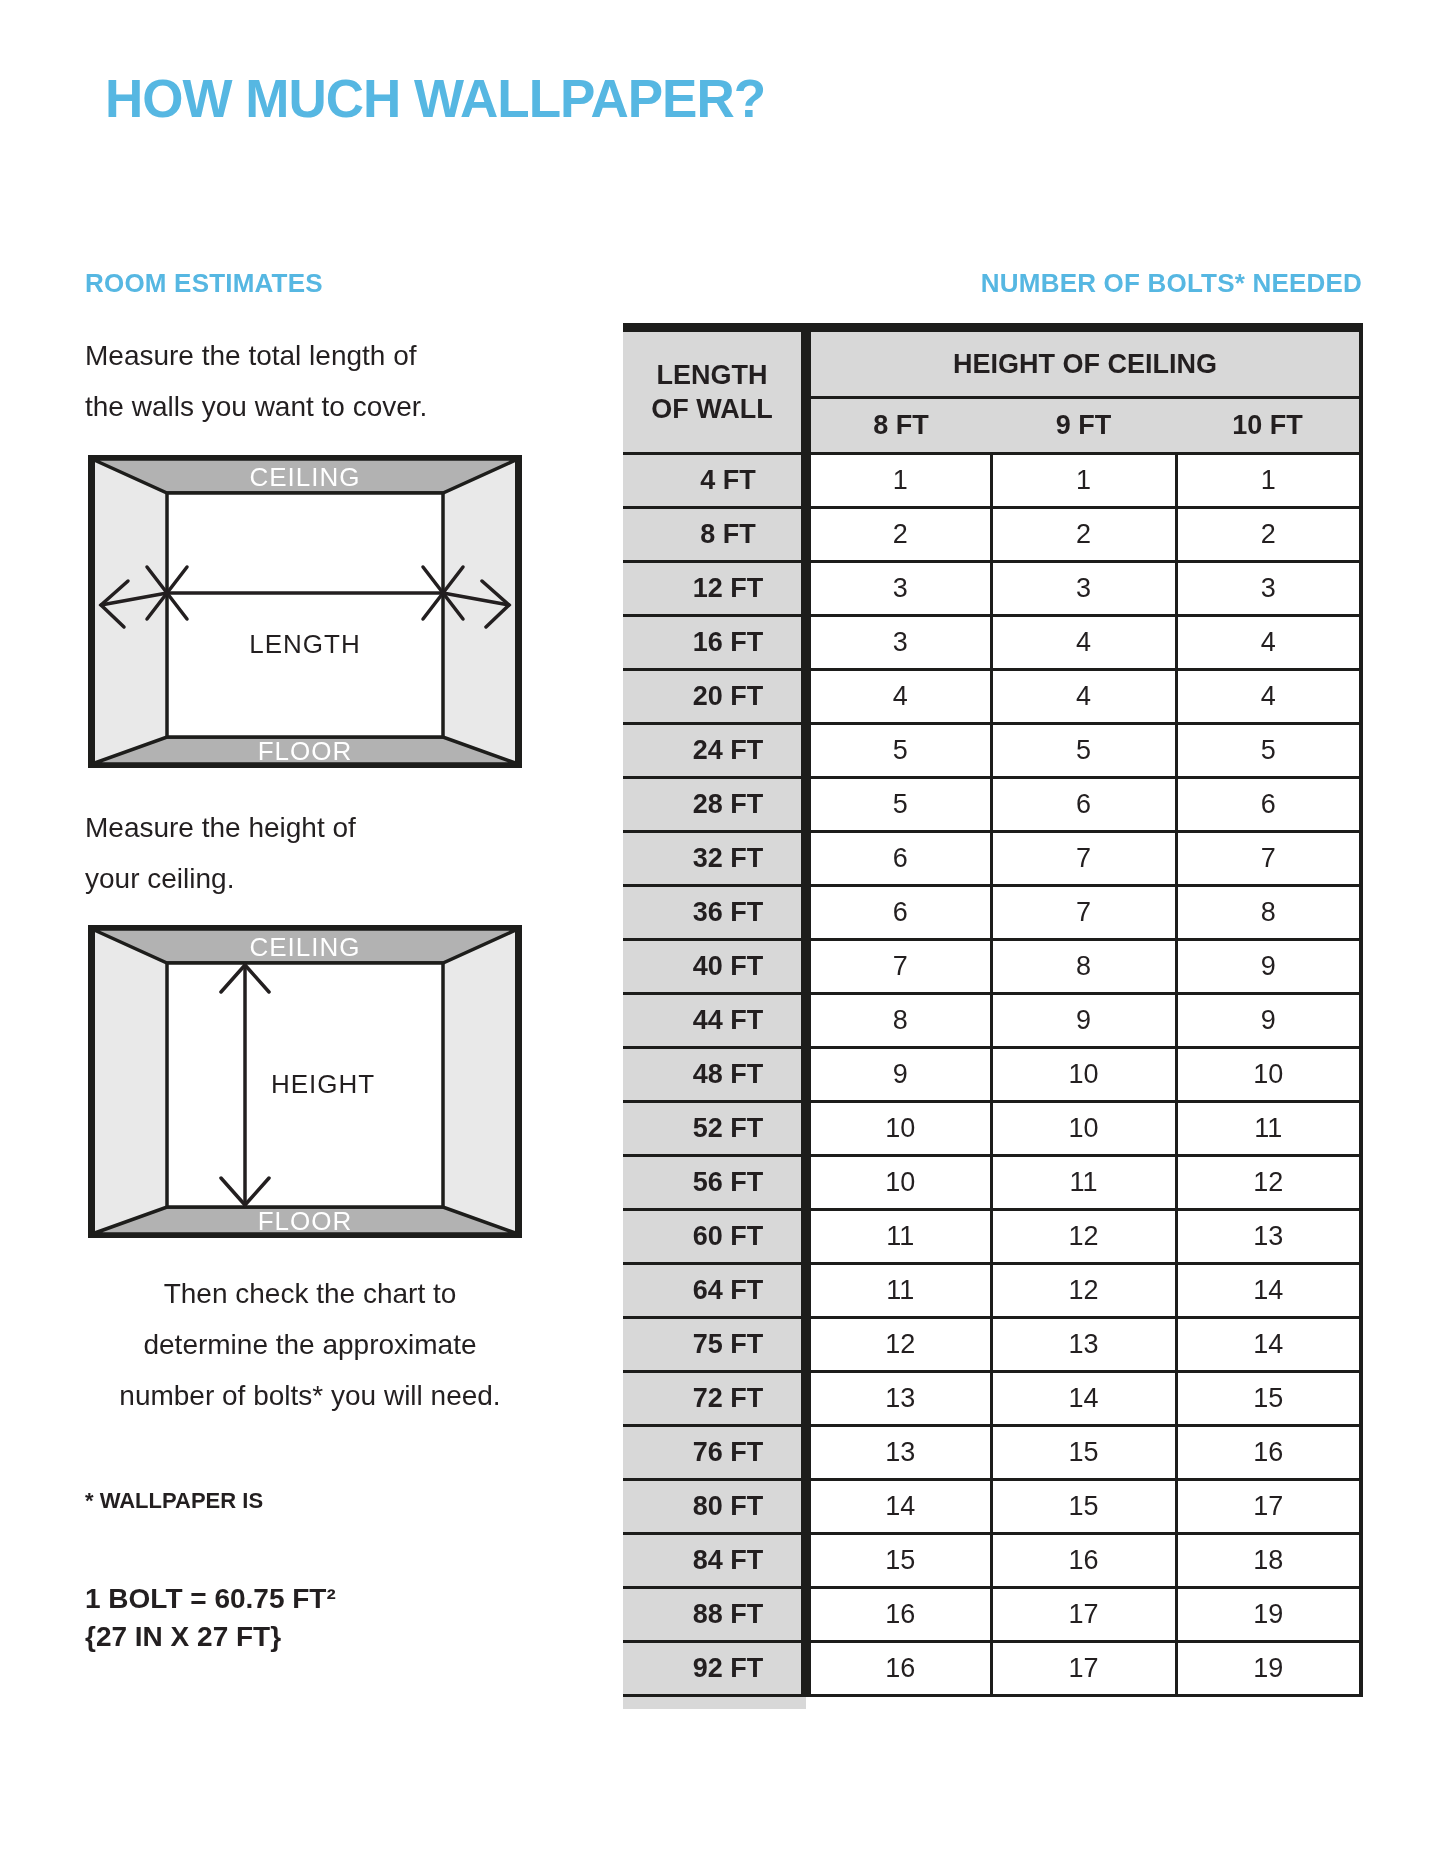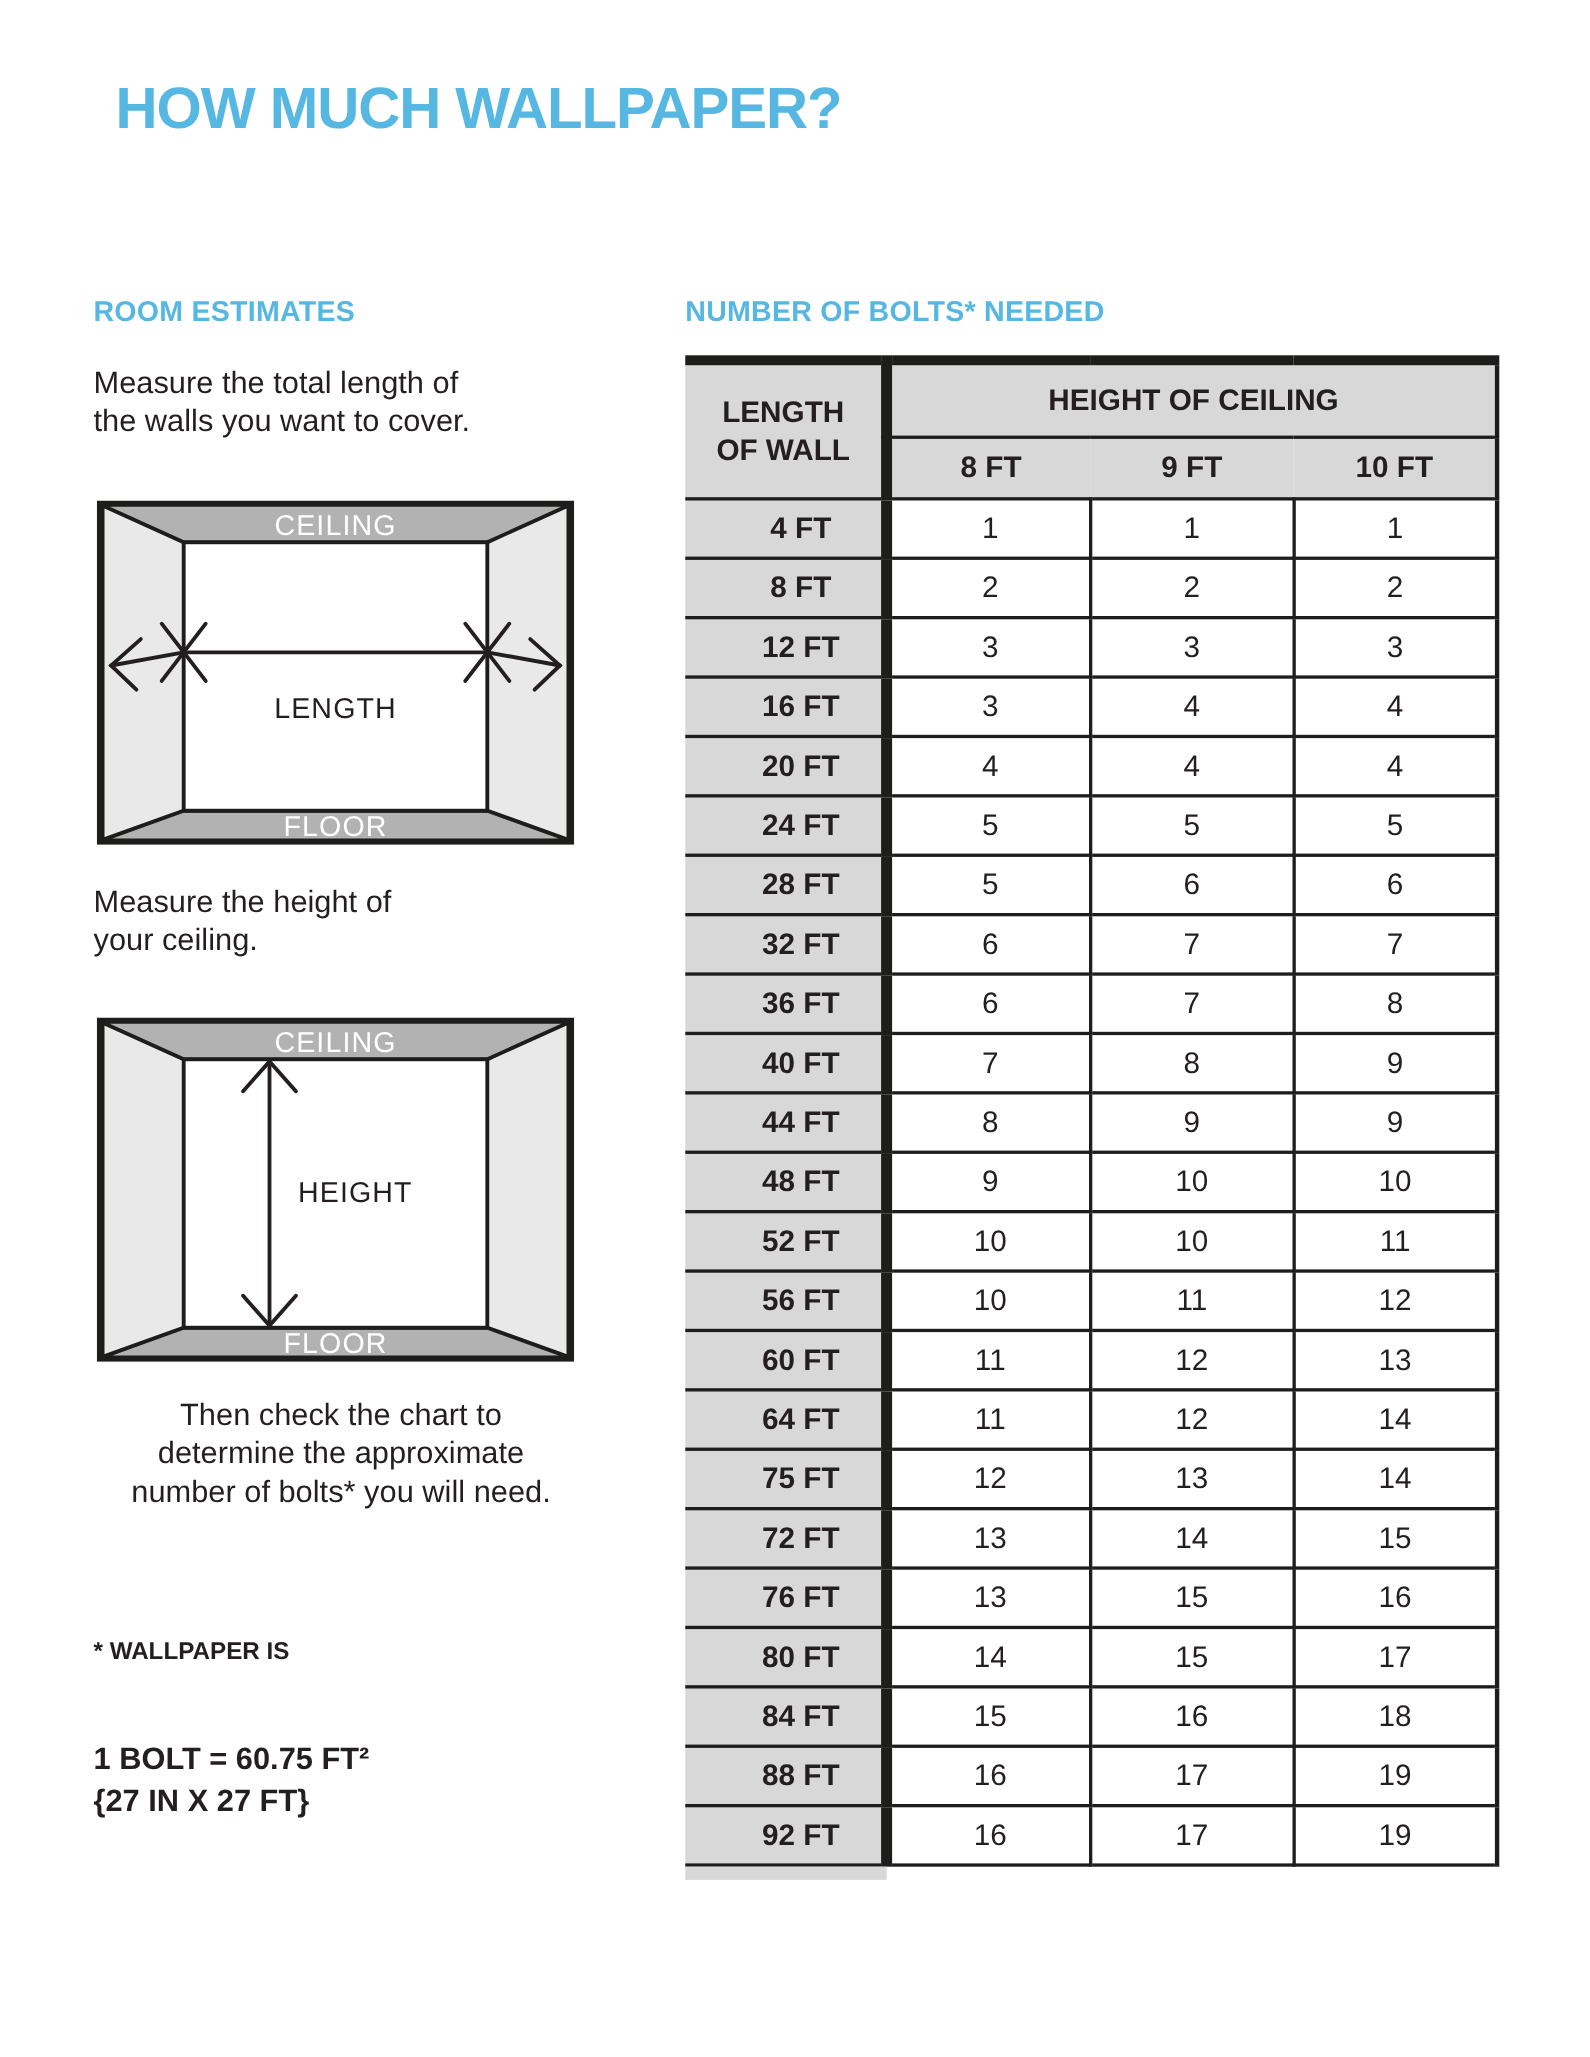--- a/index.html
+++ b/index.html
@@ -18,25 +18,25 @@
   .page{position:relative;width:1445px;height:1870px;background:#fff;overflow:hidden;}
 
   .title{
     position:absolute;left:85px;top:68px;
     font-size:53px;font-weight:bold;color:var(--accent);letter-spacing:-1px;margin-left:20px;
   }
   .section-heading{
     font-size:26px;font-weight:bold;color:var(--accent);letter-spacing:0.2px;
   }
   .left-heading{position:absolute;left:85px;top:268px;}
-  .table-heading{position:absolute;left:623px;top:268px;width:739px;text-align:left;}
+  .table-heading{position:absolute;left:623px;top:268px;width:739px;text-align:right;}
 
   .para{
     position:absolute;left:85px;width:450px;
-    font-size:28px;line-height:35px;color:var(--ink);
+    font-size:28px;line-height:51px;color:var(--ink);
     white-space:pre-line;
   }
   .para1{top:330px;}
   .para2{top:802px;}
   .para3{top:1268px;text-align:center;}
 
   .room-svg{position:absolute;left:88px;width:434px;height:313px;display:block;}
   .svg1{top:455px;}
   .svg2{top:925px;}
   .room-outer{fill:var(--side-gray);stroke:var(--line);stroke-width:7px;}

